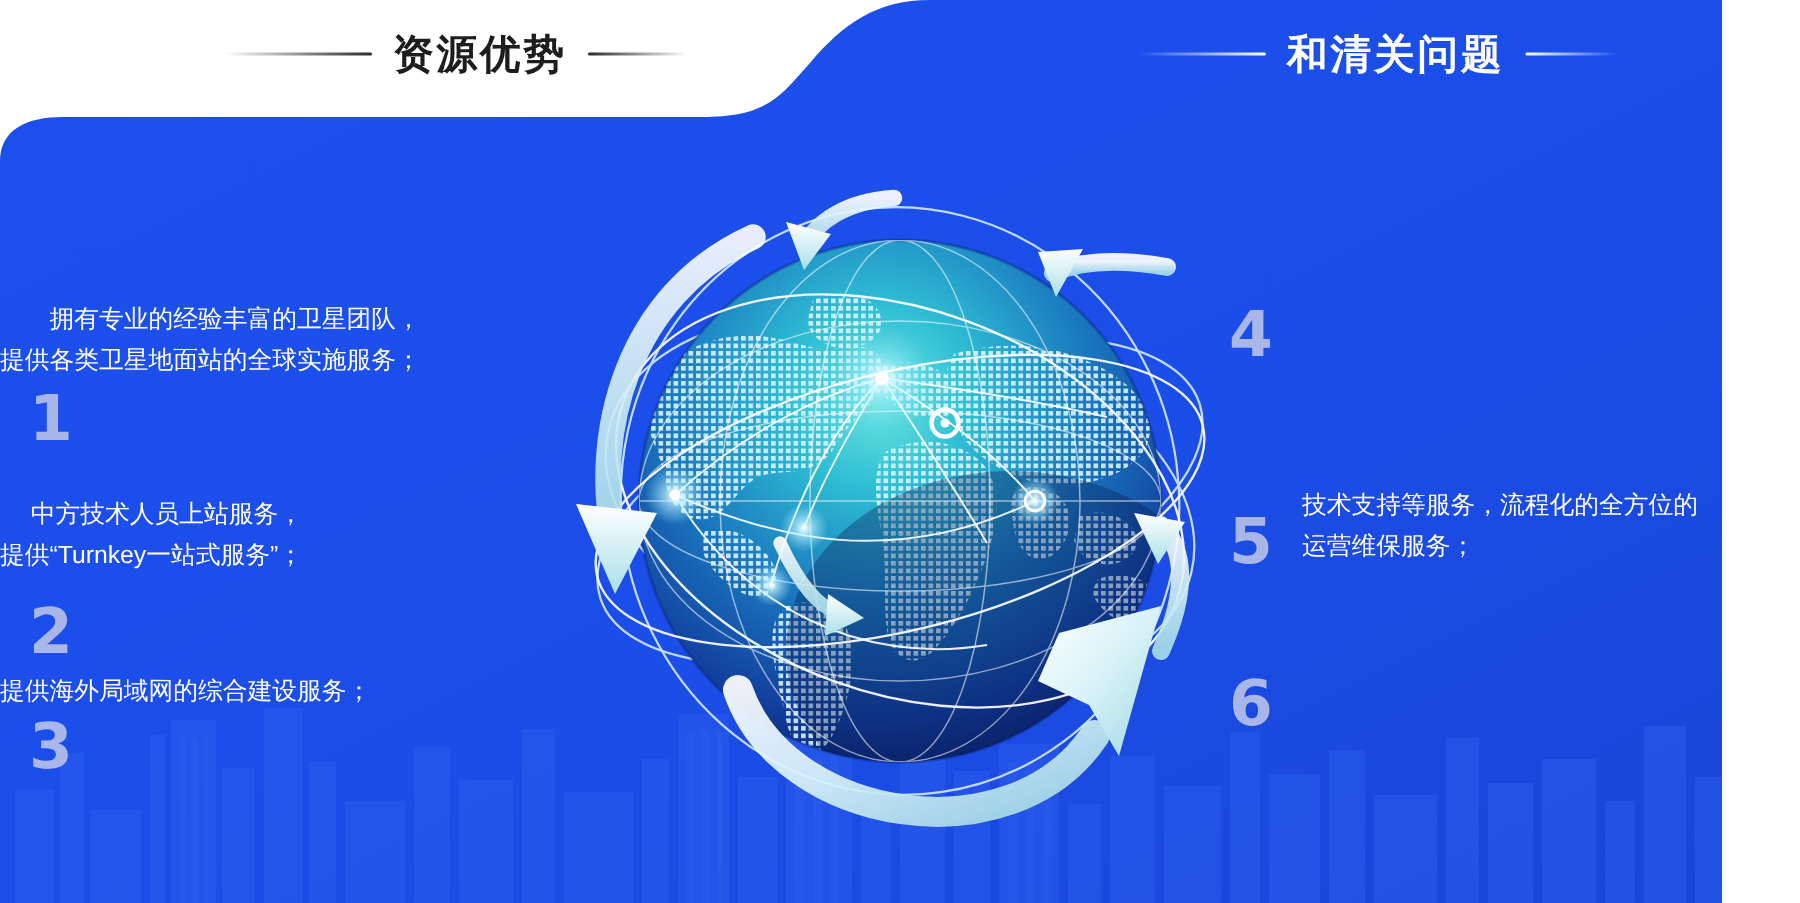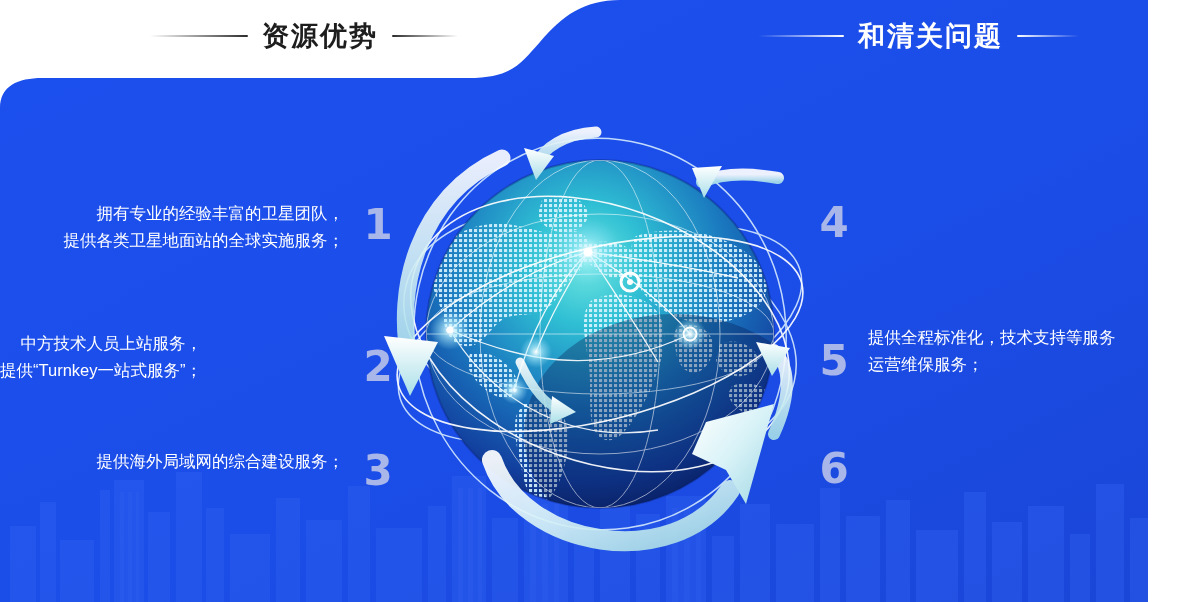--- a/index.html
+++ b/index.html
@@ -40,21 +40,21 @@
   .feature{position:absolute;display:flex;align-items:flex-start;}
   .feature .num{
     color:#a9b6ea;font-size:42px;font-weight:800;line-height:1;
     font-family:"DejaVu Sans","Liberation Sans",sans-serif;
     letter-spacing:0;width:44px;text-align:center;flex:none;
   }
   .feature .txt{
     color:#ffffff;font-size:16.5px;line-height:27px;white-space:pre-line;
   }
   
-  .feat-left{flex-direction:row;}
+  .feat-left{flex-direction:column;}
   .feat-left .txt{text-align:right;}
   .feat-left .num{margin-left:12px;}
   
   .feat-right .txt{text-align:left;}
   .feat-right .num{margin-right:12px;}
 
   .f1{left:0px;  top:200px; width:400px; justify-content:flex-end;}
   .f2{left:0px;  top:330px; width:400px; justify-content:space-between;}
   .f3{left:0px;  top:448px; width:400px; justify-content:flex-end;}
   .f4{left:812px;top:198px; width:388px;}
@@ -329,20 +329,20 @@
   <div class="feature feat-left f3">
     <span class="txt">提供海外局域网的综合建设服务；</span>
     <span class="num">3</span>
   </div>
 
   <div class="feature feat-right f4">
     <span class="num">4</span>
   </div>
   <div class="feature feat-right f5">
     <span class="num">5</span>
-    <span class="txt">提供全程标准化，技术支持等服务
+    <span class="txt">技术支持等服务，流程化的全方位的
 运营维保服务；</span>
   </div>
   <div class="feature feat-right f6">
     <span class="num">6</span>
   </div>
 
 </div>
 
 </body></html>

